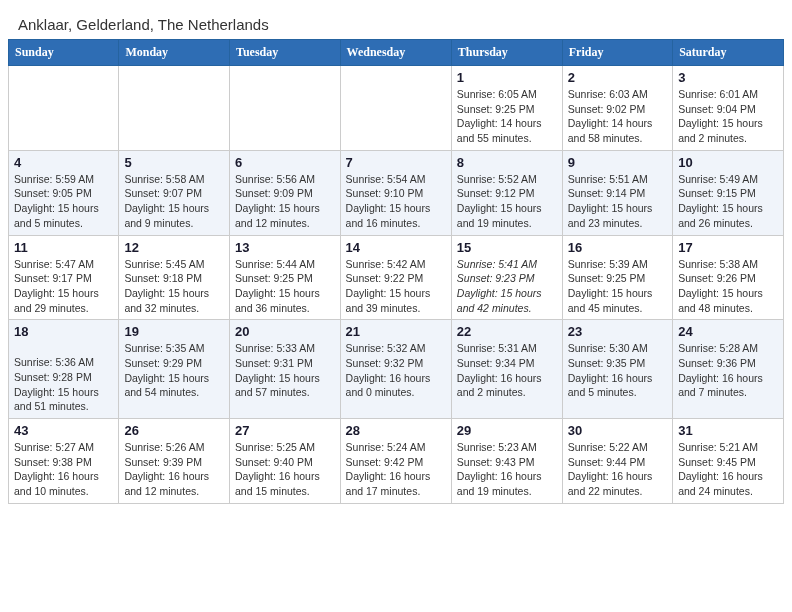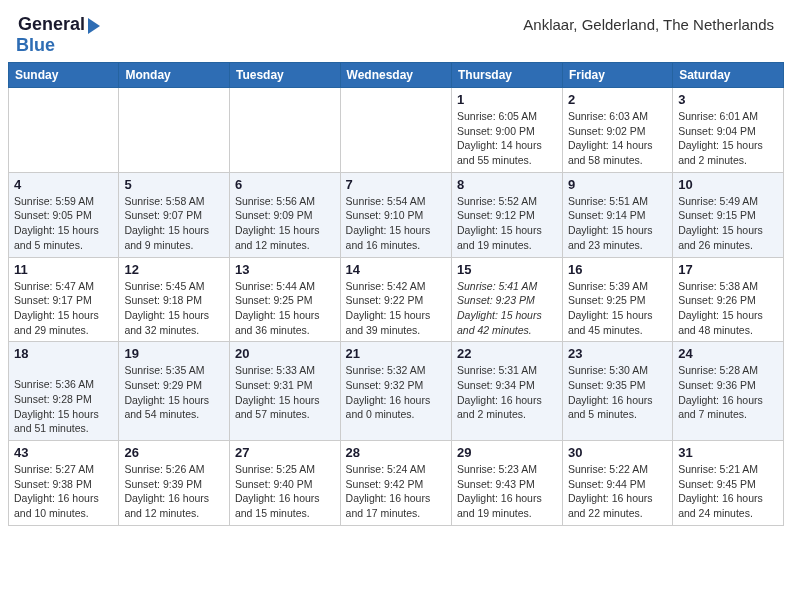--- a/index.html
+++ b/index.html
@@ -65,20 +65,21 @@
       font-size: 11px;
     }
     .calendar th {
       background: #2e6db4;
       color: #fff;
       text-align: left;
       padding: 5px 6px;
       font-size: 12px;
       font-weight: bold;
       border: 1px solid #2563a0;
+      font-family: Liberation Serif, serif;
     }
     .calendar td {
       border: 1px solid #ccc;
       vertical-align: top;
       padding: 4px 5px;
       width: 113px;
       min-height: 80px;
       background: #fff;
     }
     .calendar tr:nth-child(even) td {
@@ -101,27 +102,20 @@
     }
     .wrapper {
       padding: 0 8px 8px 8px;
     }
   </style>
 </head>
 <body>
 
 <div>
   <div class="header">
-    <div class="logo">
-      <div class="logo-top">
-        <span class="logo-general">General</span>
-        <div class="logo-arrow"></div>
-      </div>
-      <span class="logo-blue">Blue</span>
-    </div>
     <div class="title-section">
       <div class="location-title">Anklaar, Gelderland, The Netherlands</div>
     </div>
   </div>
 
   <div class="wrapper">
     <table class="calendar">
       <thead>
         <tr>
         <th>Sunday</th>
@@ -135,21 +129,21 @@
       </thead>
       <tbody id="calendar-body">
       <tr>
             <td class="empty-cell"></td>
             <td class="empty-cell"></td>
             <td class="empty-cell"></td>
             <td class="empty-cell"></td>
             <td>
               <span class="day-number">1</span>
               <div class="day-info" style="white-space: pre-line;">Sunrise: 6:05 AM
-Sunset: 9:00 PM
+Sunset: 9:25 PM
 Daylight: 14 hours
 and 55 minutes.</div>
             </td>
             <td>
               <span class="day-number">2</span>
               <div class="day-info" style="white-space: pre-line;">Sunrise: 6:03 AM
 Sunset: 9:02 PM
 Daylight: 14 hours
 and 58 minutes.</div>
             </td>

